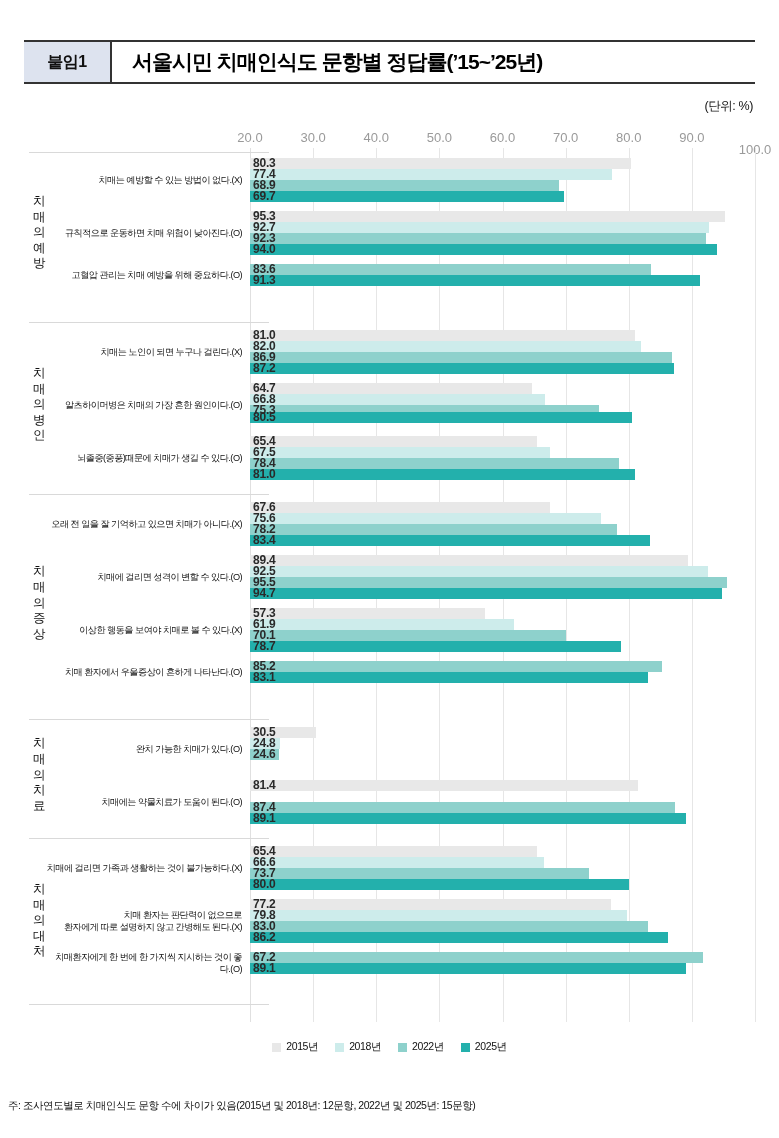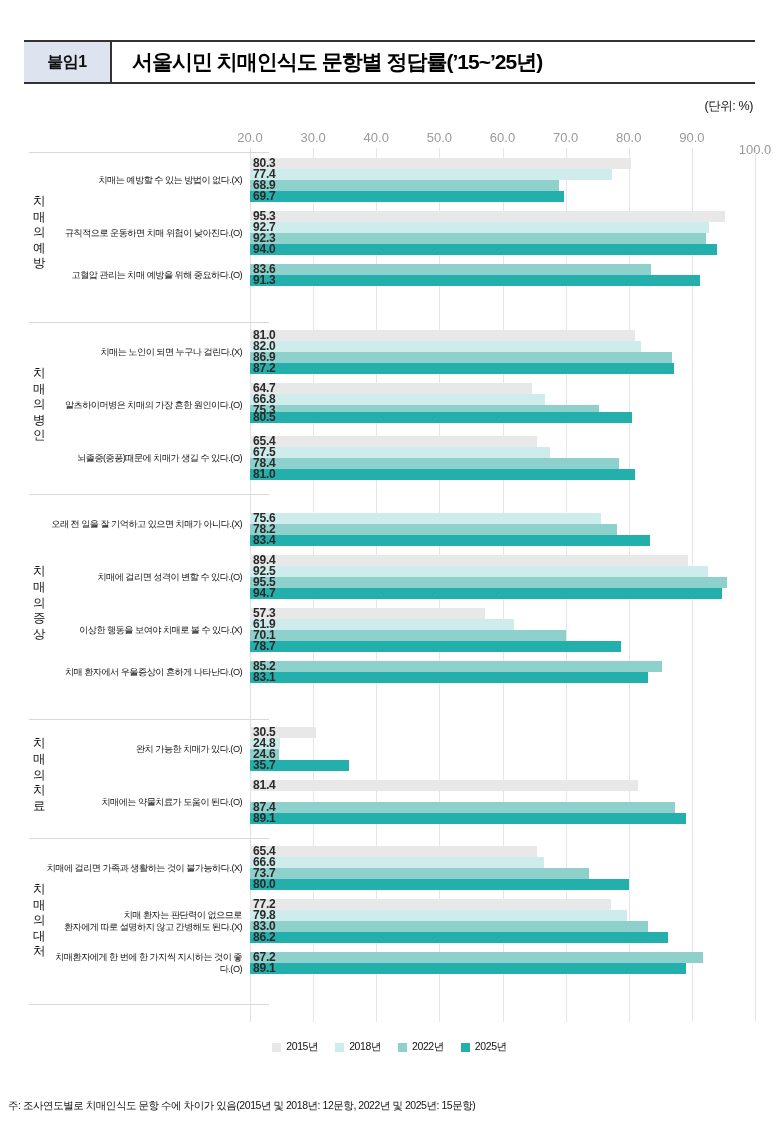--- a/index.html
+++ b/index.html
@@ -306,20 +306,24 @@
             <span class="bar-val">67.5</span>
           </div>
           <div class="bar" style="top: 310px; right: 0px;">
             <div class="bar-fill" style="width: 368.65px; background: rgb(142, 209, 204);"></div>
             <span class="bar-val">78.4</span>
           </div>
           <div class="bar" style="top: 321px; right: 0px;">
             <div class="bar-fill" style="width: 385.062px; background: rgb(35, 176, 172);"></div>
             <span class="bar-val">81.0</span>
           </div>
+          <div class="bar" style="top: 354px; right: 0px;">
+            <div class="bar-fill" style="width: 300.475px; background: rgb(232, 232, 232);"></div>
+            <span class="bar-val">67.6</span>
+          </div>
           <div class="bar" style="top: 365px; right: 0px;">
             <div class="bar-fill" style="width: 350.975px; background: rgb(205, 236, 235);"></div>
             <span class="bar-val">75.6</span>
           </div>
           <div class="bar" style="top: 376px; right: 0px;">
             <div class="bar-fill" style="width: 367.387px; background: rgb(142, 209, 204);"></div>
             <span class="bar-val">78.2</span>
           </div>
           <div class="bar" style="top: 387px; right: 0px;">
             <div class="bar-fill" style="width: 400.212px; background: rgb(35, 176, 172);"></div>
@@ -369,24 +373,20 @@
             <div class="bar-fill" style="width: 66.2812px; background: rgb(232, 232, 232);"></div>
             <span class="bar-val">30.5</span>
           </div>
           <div class="bar" style="top: 590px; right: 0px;">
             <div class="bar-fill" style="width: 30.3px; background: rgb(205, 236, 235);"></div>
             <span class="bar-val">24.8</span>
           </div>
           <div class="bar" style="top: 601px; right: 0px;">
             <div class="bar-fill" style="width: 29.0375px; background: rgb(142, 209, 204);"></div>
             <span class="bar-val">24.6</span>
-          </div>
-          <div class="bar" style="top: 612px; right: 0px;">
-            <div class="bar-fill" style="width: 99.1063px; background: rgb(35, 176, 172);"></div>
-            <span class="bar-val">35.7</span>
           </div>
           <div class="bar" style="top: 632px; right: 0px;">
             <div class="bar-fill" style="width: 387.587px; background: rgb(232, 232, 232);"></div>
             <span class="bar-val">81.4</span>
           </div>
           <div class="bar" style="top: 654px; right: 0px;">
             <div class="bar-fill" style="width: 425.462px; background: rgb(142, 209, 204);"></div>
             <span class="bar-val">87.4</span>
           </div>
           <div class="bar" style="top: 665px; right: 0px;">

